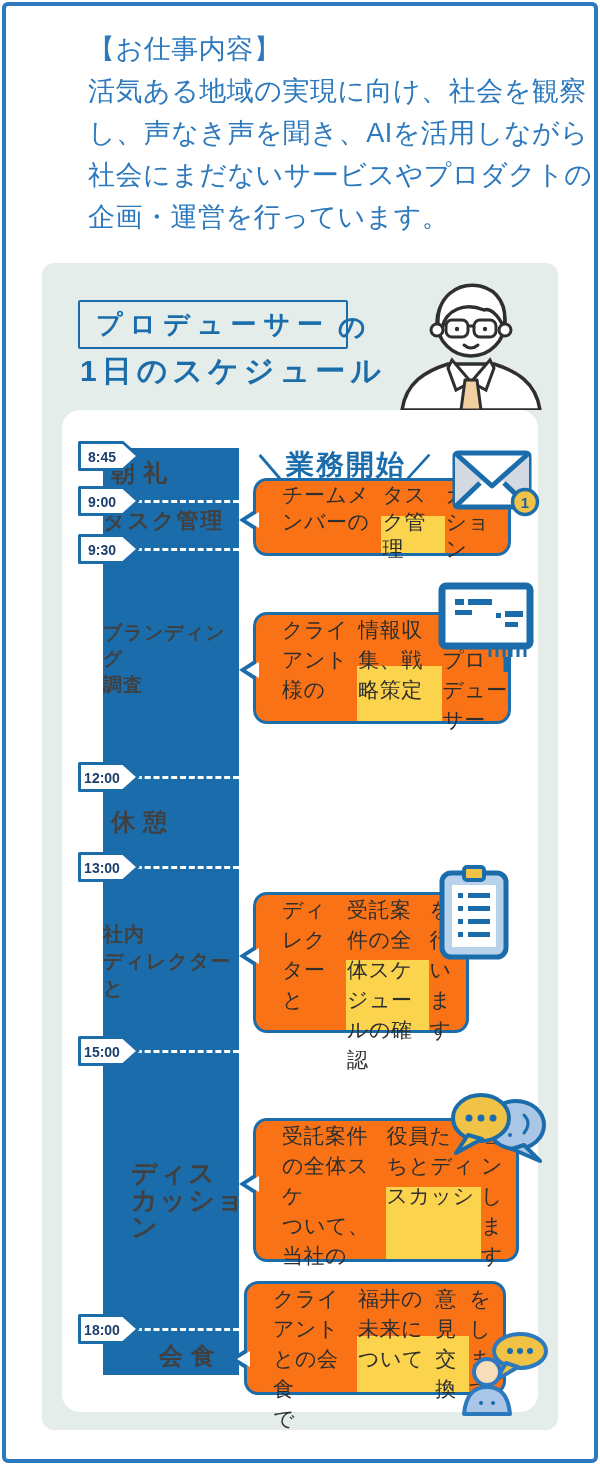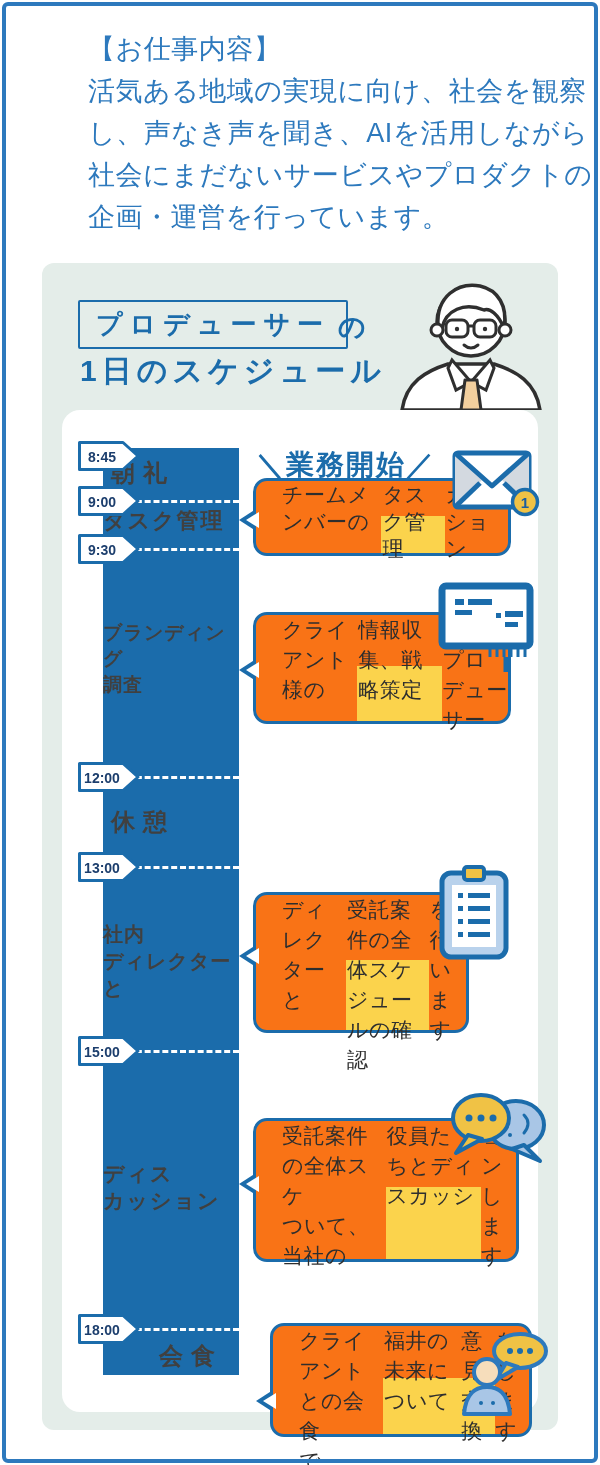--- a/index.html
+++ b/index.html
@@ -94,21 +94,21 @@
 <div class="dash" style="top:1050px;"></div>
 <div class="dash" style="top:1328px;"></div>
 
 <div class="activity" style="top:457px;font-size:24px;letter-spacing:8px;text-indent:8px;">朝礼</div>
 <div class="activity" style="top:506px;font-size:22px;letter-spacing:2px;">タスク管理</div>
 <div class="activity" style="top:621px;font-size:19px;line-height:26px;letter-spacing:1px;font-family:Liberation Mono, monospace;">ブランディング
 調査</div>
 <div class="activity" style="top:806px;font-size:24px;letter-spacing:8px;text-indent:8px;">休憩</div>
 <div class="activity" style="top:921px;font-size:20px;line-height:27px;letter-spacing:1px;">社内
 ディレクターと</div>
-<div class="activity" style="top:1160px;font-size:21px;line-height:27px;letter-spacing:2px;">ディス
+<div class="activity" style="top:1160px;font-size:26px;line-height:27px;letter-spacing:2px;margin-left:28px;">ディス
 カッション</div>
 <div class="activity" style="top:1340px;font-size:24px;letter-spacing:8px;text-indent:8px;margin-left:48px;">会食</div>
 
 <svg class="time-tag" style="top:441px;" width="62" height="30" viewBox="0 0 62 30">
   <polygon points="1.5,1.5 45,1.5 60,15 45,28.5 1.5,28.5" fill="#fff" stroke="#1b6cab" stroke-width="3" stroke-linejoin="round"></polygon>
   <text x="24" y="20.5" text-anchor="middle" font-size="14" font-weight="bold" fill="#1c3e6d">8:45</text>
 </svg>
 <svg class="time-tag" style="top:486px;" width="62" height="30" viewBox="0 0 62 30">
   <polygon points="1.5,1.5 45,1.5 60,15 45,28.5 1.5,28.5" fill="#fff" stroke="#1b6cab" stroke-width="3" stroke-linejoin="round"></polygon>
   <text x="24" y="20.5" text-anchor="middle" font-size="14" font-weight="bold" fill="#1c3e6d">9:00</text>
@@ -142,21 +142,21 @@
 </span><span class="hl">情報収集、戦略策定</span><span>
 プロデューサー</span></div>
 <div class="bubble" style="left:253px;top:892px;width:216px;height:141px;--tail:50px;"><span>ディレクターと
 </span><span class="hl">受託案件の全体スケ
 ジュールの確認</span><span>を
 行います</span></div>
 <div class="bubble" style="left:253px;top:1118px;width:266px;height:144px;--tail:52px;"><span>受託案件の全体スケ
 ついて、当社の</span><span class="hl">役員た
 ちとディスカッシ</span><span>ョン
 します</span></div>
-<div class="bubble" style="left:270px;top:1281px;width:262px;height:114px;margin-top:42px;--tail:64px;"><span>クライアントとの会食
+<div class="bubble" style="left:244px;top:1281px;width:262px;height:114px;--tail:64px;"><span>クライアントとの会食
 で</span><span class="hl">福井の未来について</span><span>
 </span><span class="hl">意見交換</span><span>をします</span></div>
 
 <svg class="icon" style="left:452px;top:450px;" width="88" height="68" viewBox="0 0 88 68">
   <rect x="3" y="3" width="74" height="54" rx="3" fill="#fff" stroke="#1b6cab" stroke-width="5"></rect>
   <polygon points="3,3 3,57 30,30" fill="#d3d9e0"></polygon>
   <polygon points="77,3 77,57 50,30" fill="#d3d9e0"></polygon>
   <polyline points="3,3 40,36 77,3" fill="none" stroke="#1b6cab" stroke-width="5" stroke-linejoin="round"></polyline>
   <line x1="3" y1="57" x2="28" y2="33" stroke="#1b6cab" stroke-width="5"></line>
   <line x1="77" y1="57" x2="52" y2="33" stroke="#1b6cab" stroke-width="5"></line>

